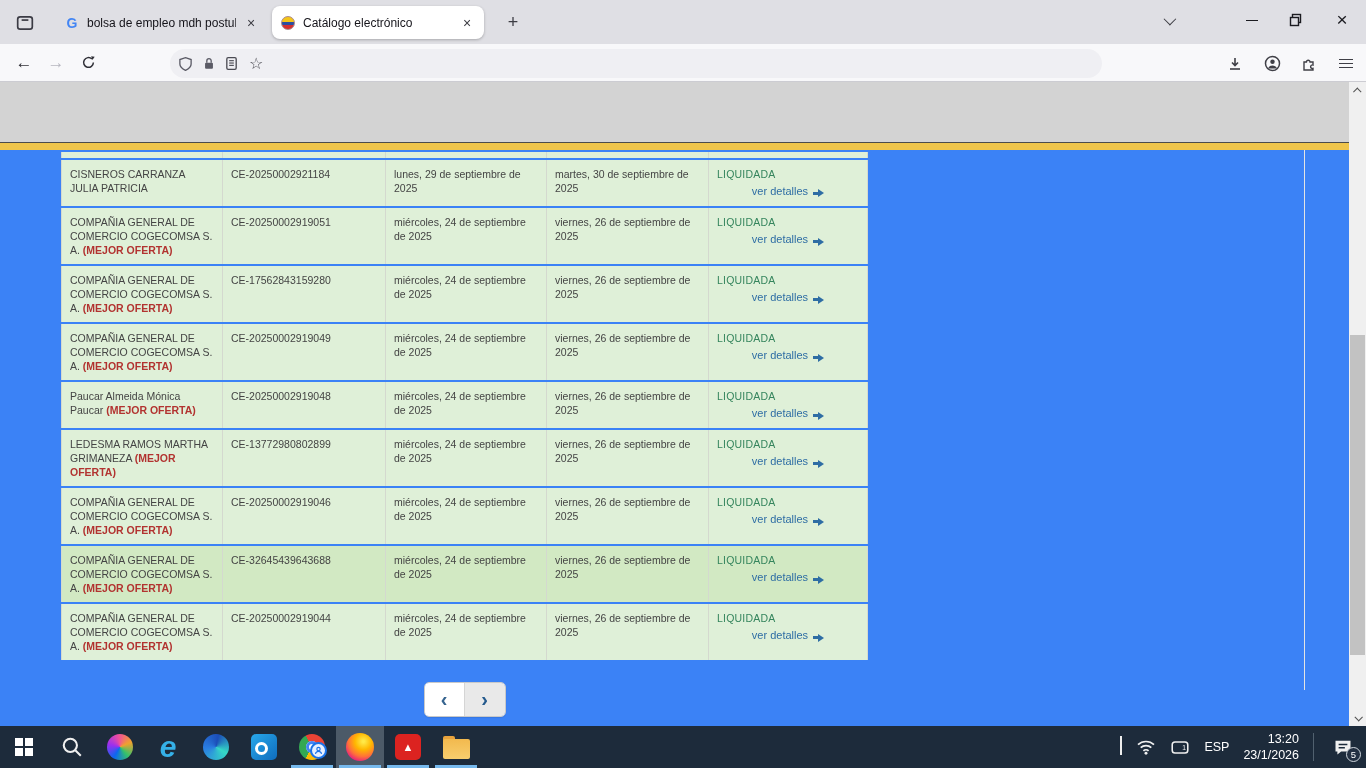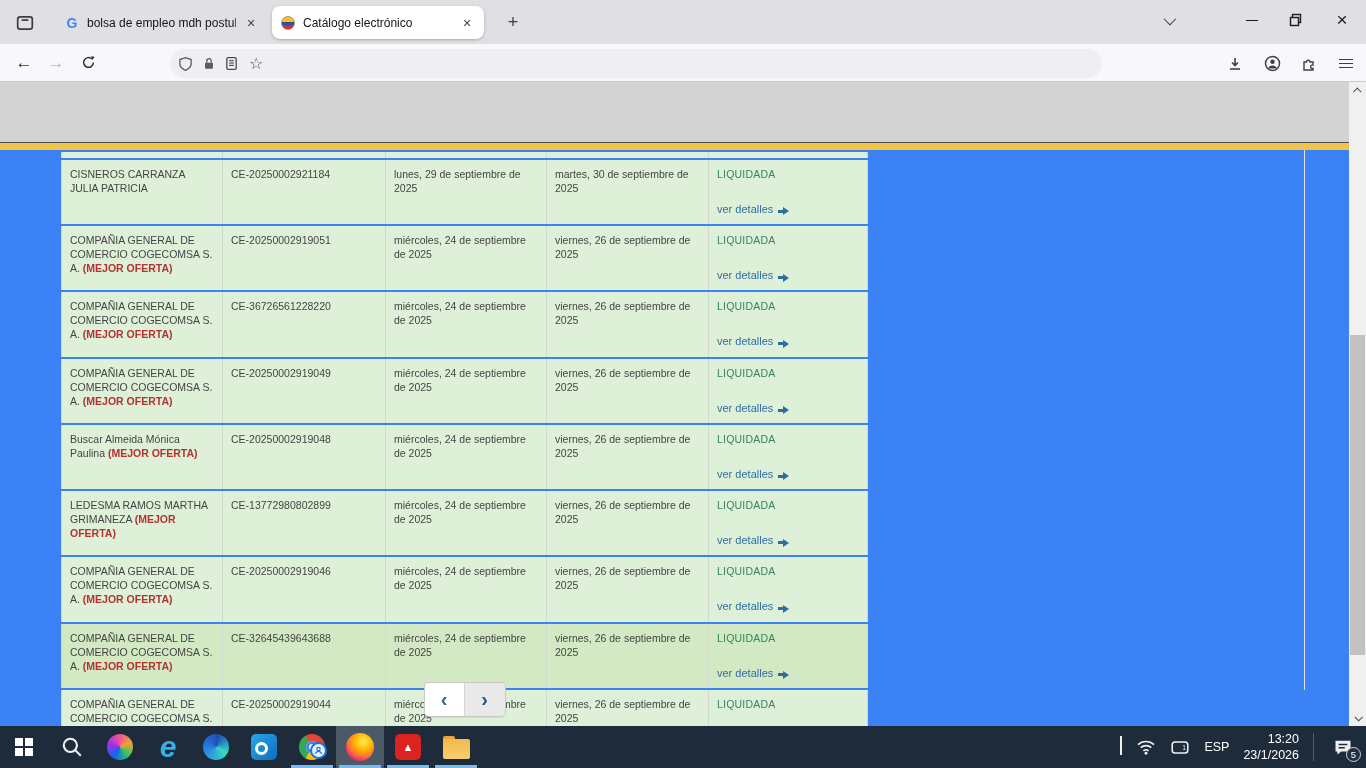--- a/index.html
+++ b/index.html
@@ -67,21 +67,21 @@
   table.orders { position:absolute; left:61px; top:0; width:807px; border-collapse:separate; border-spacing:0 2px; table-layout:fixed; }
   table.orders col.c1 { width:162px; } table.orders col.c2 { width:163px; }
   table.orders col.c3 { width:161px; } table.orders col.c4 { width:162px; }
   table.orders col.c5 { width:159px; }
   table.orders td { background:#dff0d8; border-right:1px solid #d4d9cf; vertical-align:top; padding:7px 8px; font-size:10.5px; color:#444; line-height:14px; }
   table.orders td:first-child { border-left:1px solid #d4d9cf; }
   tr.sliver td { height:6px; padding:0; }
   tr.hl td { background:#d2e9c3; }
   .mo { color:#b23330; font-weight:bold; }
   .c-status .status { color:#35855d; letter-spacing:.2px; }
-  .c-status .link-row { text-align:left; margin-top:21px; white-space:nowrap; }
+  .c-status .link-row { text-align:center; margin-top:3px; white-space:nowrap; }
   .c-status a { color:#2e6da4; text-decoration:none; font-size:11px; }
   .arr { display:inline-block; margin-left:5px; vertical-align:middle; }
   .arr .bar { display:inline-block; width:5px; height:3px; background:#2e6da4; vertical-align:middle; }
   .arr .tri { display:inline-block; width:0; height:0; border-top:4.5px solid transparent; border-bottom:4.5px solid transparent; border-left:6px solid #2e6da4; vertical-align:middle; }
 
   .pager { position:absolute; left:61px; top:532px; width:807px; display:flex; justify-content:center; }
   .pager .grp { display:flex; border:1px solid #c9c9c9; border-radius:5px; overflow:hidden; box-shadow:0 1px 1px rgba(0,0,0,.08); }
   .pager button { width:40px; height:33px; border:none; font-size:20px; font-weight:bold; color:#36648f; font-family:"Liberation Sans",sans-serif; }
   .pager .prev { background:#fff; border-right:1px solid #d5d5d5; }
   .pager .next { background:#e9e9e9; color:#245a8d; }
@@ -341,42 +341,42 @@
     <td class="c-date">miércoles, 24 de septiembre de 2025</td>
     <td class="c-date">viernes, 26 de septiembre de 2025</td>
     <td class="c-status">
       <div class="status">LIQUIDADA</div>
       <div class="link-row"><a href="#">ver detalles</a><span class="arr"><span class="bar"></span><span class="tri"></span></span></div>
     </td>
   </tr>
 
   <tr>
     <td class="c-prov"><span>COMPAÑIA GENERAL DE COMERCIO COGECOMSA S. A.</span> <span class="mo">(MEJOR OFERTA)</span></td>
-    <td class="c-code">CE-36726561228220</td>
+    <td class="c-code">CE-17562843159280</td>
     <td class="c-date">miércoles, 24 de septiembre de 2025</td>
     <td class="c-date">viernes, 26 de septiembre de 2025</td>
     <td class="c-status">
       <div class="status">LIQUIDADA</div>
       <div class="link-row"><a href="#">ver detalles</a><span class="arr"><span class="bar"></span><span class="tri"></span></span></div>
     </td>
   </tr>
 
   <tr>
     <td class="c-prov"><span>COMPAÑIA GENERAL DE COMERCIO COGECOMSA S. A.</span> <span class="mo">(MEJOR OFERTA)</span></td>
     <td class="c-code">CE-20250002919049</td>
     <td class="c-date">miércoles, 24 de septiembre de 2025</td>
     <td class="c-date">viernes, 26 de septiembre de 2025</td>
     <td class="c-status">
       <div class="status">LIQUIDADA</div>
       <div class="link-row"><a href="#">ver detalles</a><span class="arr"><span class="bar"></span><span class="tri"></span></span></div>
     </td>
   </tr>
 
   <tr>
-    <td class="c-prov"><span>Buscar Almeida Mónica Paulina</span> <span class="mo">(MEJOR OFERTA)</span></td>
+    <td class="c-prov"><span>Paucar Almeida Mónica Paucar</span> <span class="mo">(MEJOR OFERTA)</span></td>
     <td class="c-code">CE-20250002919048</td>
     <td class="c-date">miércoles, 24 de septiembre de 2025</td>
     <td class="c-date">viernes, 26 de septiembre de 2025</td>
     <td class="c-status">
       <div class="status">LIQUIDADA</div>
       <div class="link-row"><a href="#">ver detalles</a><span class="arr"><span class="bar"></span><span class="tri"></span></span></div>
     </td>
   </tr>
 
   <tr>

